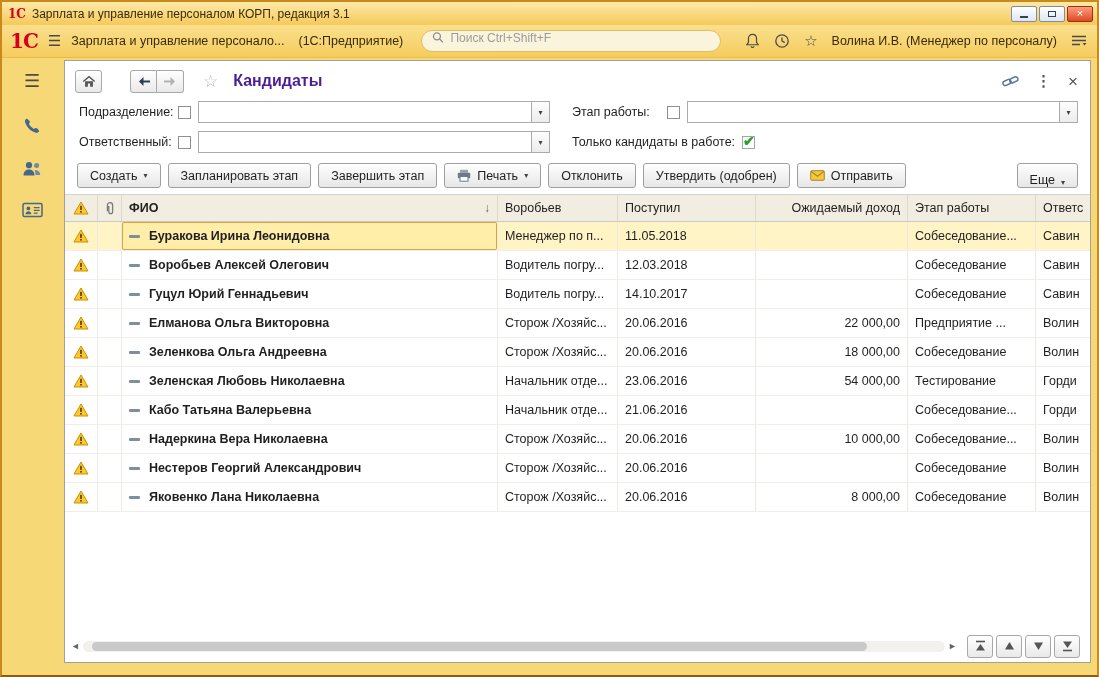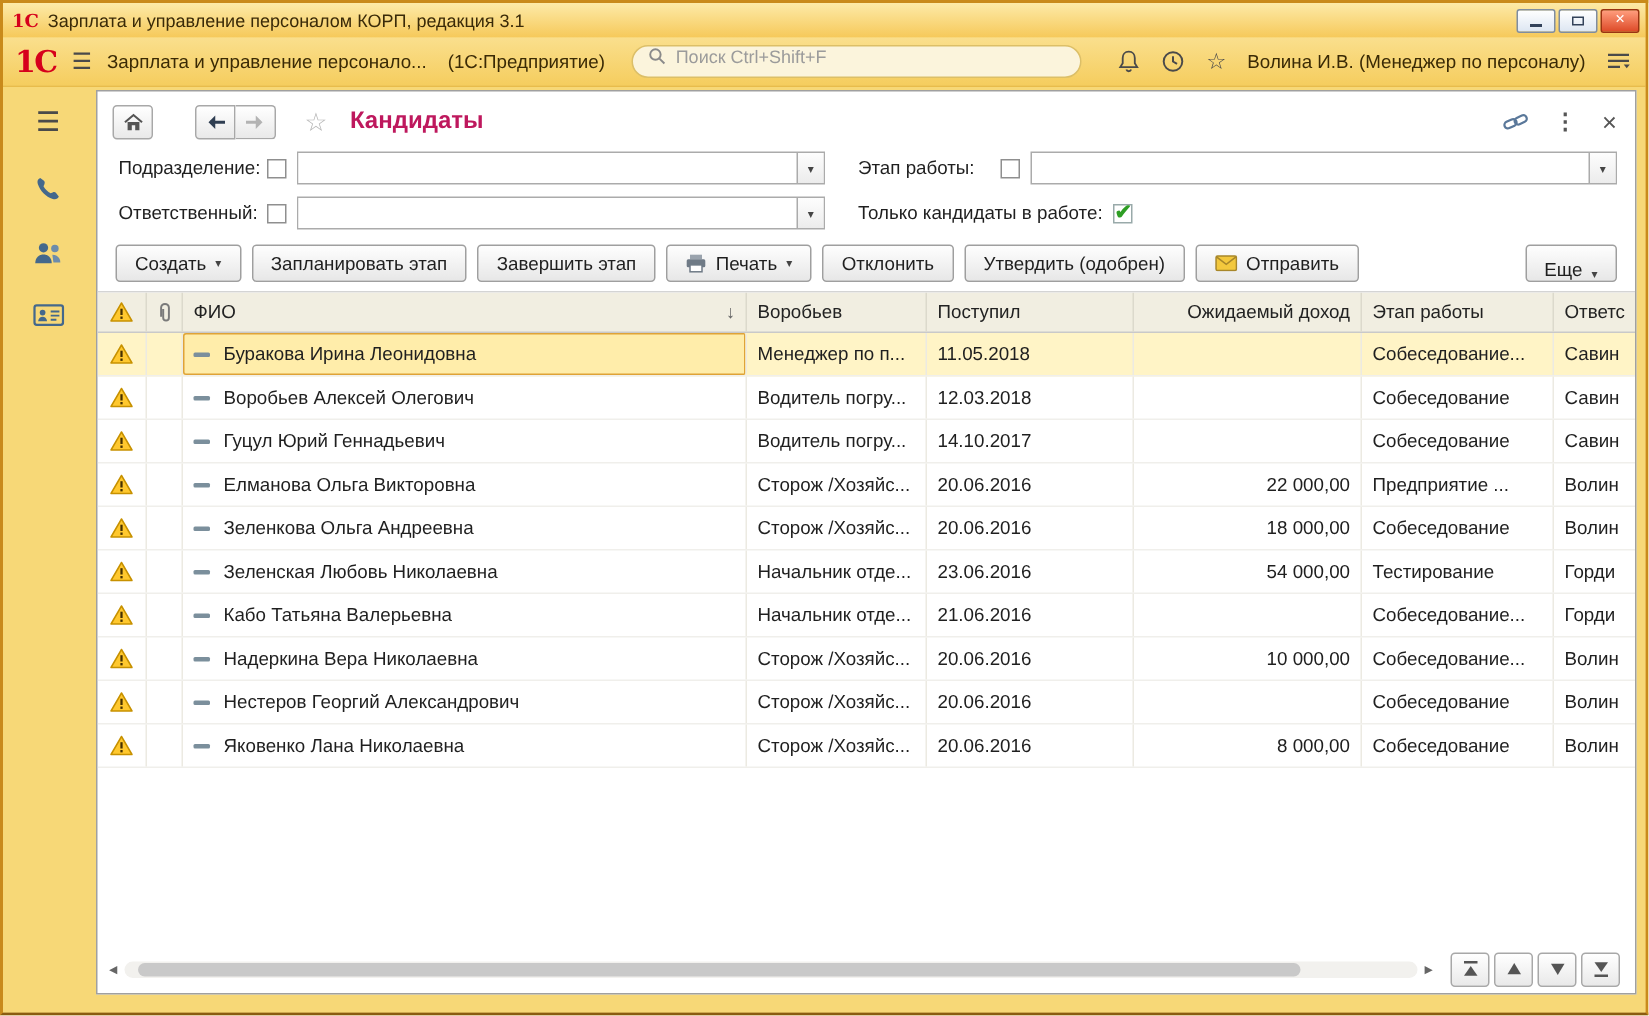--- a/index.html
+++ b/index.html
@@ -48,21 +48,21 @@
   .panel { flex:1; background:#fff; border:1px solid #a0a0a0; display:flex; flex-direction:column; min-width:0; overflow:hidden; }
 
   
   .phead { height:36px; flex:none; display:flex; align-items:center; padding:6px 12px 2px 10px; gap:5px; }
   .nav-btn { width:27px; height:23px; border:1px solid #a8a8a8; border-radius:3px;
              background:linear-gradient(#ffffff,#e9e9e9); display:flex; align-items:center; justify-content:center; cursor:pointer; }
   .nav-pair { display:flex; }
   .nav-pair .nav-btn:first-child { border-radius:3px 0 0 3px; }
   .nav-pair .nav-btn:last-child { border-radius:0 3px 3px 0; border-left:none; }
   .fav-star { font-size:17px; color:#b5b5b5; margin:0 6px 0 14px; }
-  .ptitle { font-size:16px; font-weight:bold; color:#be185d; margin-left:4px; white-space:nowrap; }
+  .ptitle { font-size:16px; font-weight:bold; color:#4c1d95; margin-left:4px; white-space:nowrap; }
   .phead-right { margin-left:auto; display:flex; align-items:center; gap:17px; }
   .kebab { font-size:15px; color:#555; font-weight:bold; cursor:pointer; }
   .pclose { font-size:17px; color:#555; cursor:pointer; line-height:1; }
 
   
   .filters { flex:none; padding:3px 12px 2px 14px; display:flex; flex-direction:column; gap:6px; }
   .f-row { display:flex; align-items:center; height:24px; }
   .f-label { color:#1f1f1f; white-space:nowrap; }
   .f-label.w1 { width:92px; }
   .chk { width:13px; height:13px; border:1px solid #8f8f8f; background:#fff; margin:0 7px; flex:none; position:relative; cursor:pointer; }
@@ -88,21 +88,21 @@
 
   
   .tablewrap { flex:1; min-height:0; display:flex; flex-direction:column; border-top:1px solid #d4d4d4; overflow:hidden; }
   .thead { flex:none; display:flex; height:27px; background:#f1eee1; border-bottom:1px solid #c9c9c9; color:#222; }
   .th { display:flex; align-items:center; padding:0 7px; border-right:1px solid #dcd9cc; overflow:hidden; white-space:nowrap; }
   .tbody { flex:1; overflow:hidden; }
   .tr { display:flex; height:29px; border-bottom:1px solid #f0efeb; cursor:pointer; }
   .td { display:flex; align-items:center; padding:0 7px; border-right:1px solid #eceae2; overflow:hidden; white-space:nowrap; }
   .c-warn { width:33px; flex:none; justify-content:center; padding:0; }
   .c-clip { width:24px; flex:none; justify-content:center; padding:0; }
-  .c-fio  { width:376px; flex:none; }
+  .c-fio  { width:376px; flex:none;font-weight:bold; }
   .c-vac  { width:120px; flex:none; }
   .c-date { width:138px; flex:none; }
   .c-income { width:152px; flex:none; justify-content:flex-end; }
   .c-stage { width:128px; flex:none; }
   .c-resp { flex:1; min-width:0; border-right:none; }
   .sort-arrow { margin-left:auto; color:#666; font-size:12px; }
   .dash { width:11px; height:3px; background:#7b8f9c; border-radius:1px; margin-right:9px; flex:none; }
   .tr.selected { background:#fff4c6; }
   .tr.selected .c-fio { box-shadow:inset 0 0 0 1px #dfa337; background:#ffedaa; border-radius:2px;align-items:center; }
 

